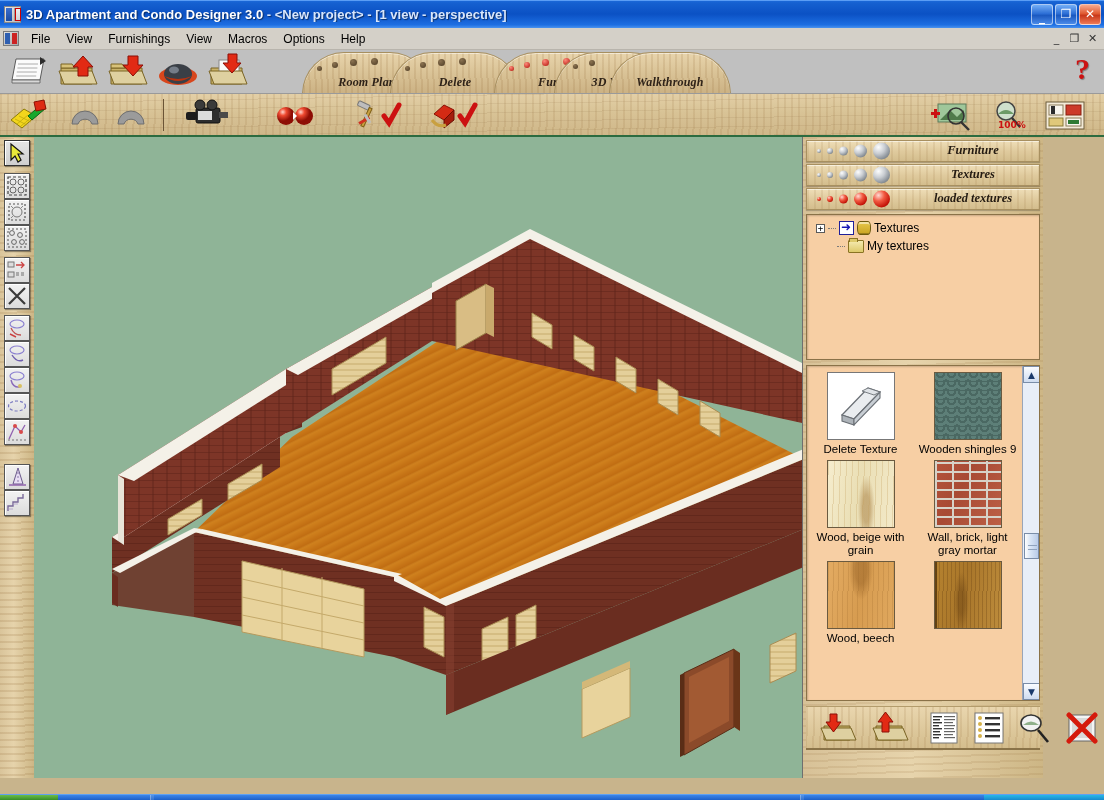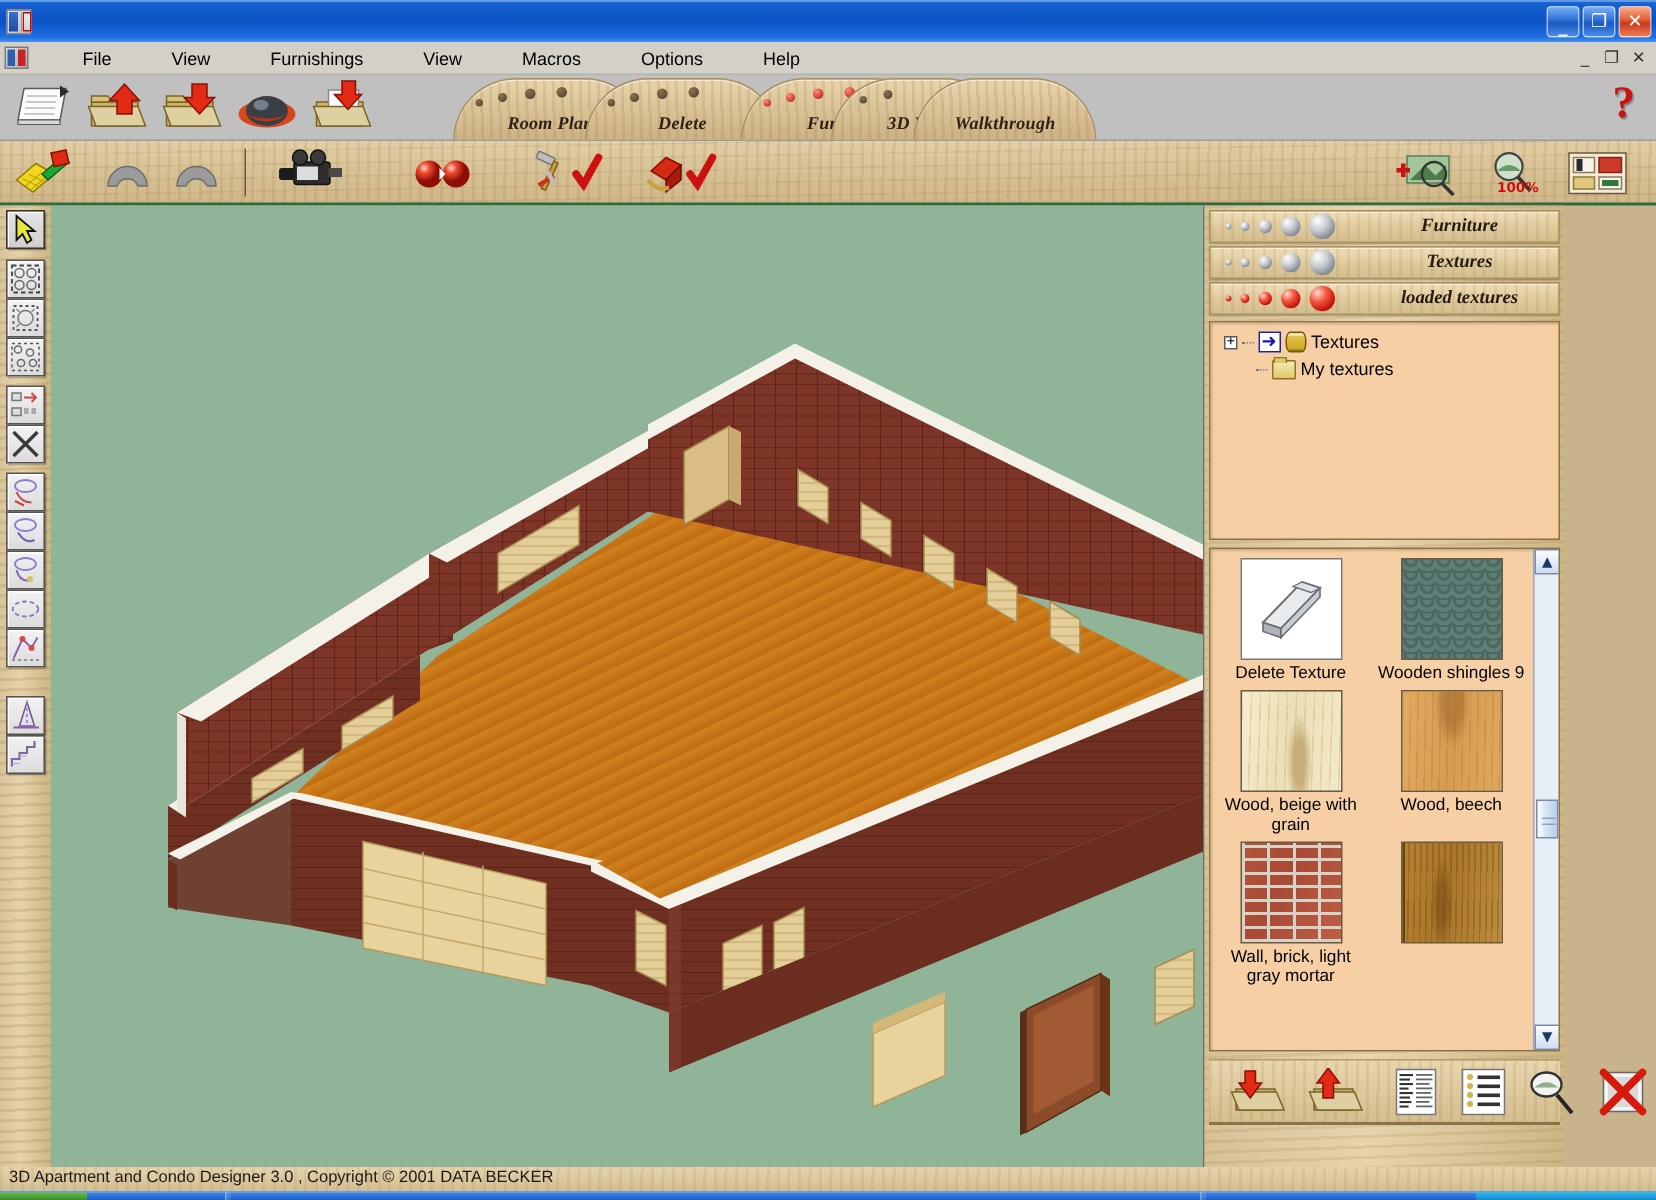--- a/index.html
+++ b/index.html
@@ -60,21 +60,21 @@
     border-bottom: 1px solid #b8b4ac;
   }
   .menu-appico {
     width: 16px; height: 15px; margin: 0 4px 0 3px; flex: none;
     background: linear-gradient(135deg,#e0e0e0,#a8a8a8);
     border: 1px solid #7a7a7a; position: relative;
   }
   .menu-appico::before { content:""; position:absolute; left:1px; top:1px; width:5px; height:11px; background:#2f5fb0; }
   .menu-appico::after { content:""; position:absolute; left:8px; top:1px; width:5px; height:11px; background:#cc2222; }
   .menu-item {
-    font-size: 12px; color: #000; padding: 2px 8px; cursor: pointer; margin-left: 24px;
+    font-size: 12px; color: #000; padding: 2px 8px; cursor: pointer;
   }
   .mdi-btns { position: absolute; right: 3px; top: 2px; display: flex; gap: 1px; }
   .mdibtn {
     width: 17px; height: 16px; font-size: 11px; color: #333;
     display: flex; align-items: center; justify-content: center;
     background: #d4d0c8; border: 1px solid transparent; cursor: pointer;
     font-family: "DejaVu Sans", sans-serif;
   }
 
   
@@ -294,20 +294,21 @@
     border-left: 1px solid rgba(255,255,255,.3);
   }
 </style>
 </head>
 <body>
 
 <div id="app">
 
   <div class="titlebar">
     <div class="title-ico"></div>
+    <div class="title-text"><span>3D Apartment and Condo Designer  3.0</span><span class="dim"> - &lt;New project&gt; - [1 view - perspective]</span></div>
     <div class="title-btns">
       <div class="tbtn min">
           <span class="glyph">_</span>
         </div>
       <div class="tbtn">
           <span class="glyph">❐</span>
         </div>
       <div class="tbtn close">
           <span class="glyph">✕</span>
         </div>
@@ -868,32 +869,32 @@
           <div class="thumb-cell">
             <span class="thumb-img" style="background:
                  repeating-linear-gradient(92deg, rgba(196,160,96,.30) 0 1px, rgba(255,255,255,0) 1px 6px),
                  radial-gradient(ellipse 12px 46px at 58% 72%, rgba(170,130,70,.55) 0 30%, rgba(255,255,255,0) 72%),
                  linear-gradient(100deg,#f6edce,#eadfb5 45%,#f3e9c8);"></span>
             <div class="thumb-lbl">Wood, beige with grain</div>
           </div>
 
           <div class="thumb-cell">
             <span class="thumb-img" style="background:
+                 repeating-linear-gradient(0deg, rgba(215,210,200,1) 0 2px, rgba(255,255,255,0) 2px 9px),
+                 repeating-linear-gradient(90deg, rgba(215,210,200,1) 0 2px, rgba(255,255,255,0) 2px 17px),
+                 linear-gradient(120deg,#b4543c,#a84a34 40%,#bd6046);"></span>
+            <div class="thumb-lbl">Wall, brick, light gray mortar</div>
+          </div>
+
+          <div class="thumb-cell">
+            <span class="thumb-img" style="background:
                  repeating-linear-gradient(91deg, rgba(150,100,40,.22) 0 1px, rgba(255,255,255,0) 1px 5px),
                  radial-gradient(ellipse 16px 40px at 50% 12%, rgba(140,88,30,.45) 0 35%, rgba(255,255,255,0) 75%),
                  linear-gradient(100deg,#e3ab62,#d79c50 50%,#e0a85e);"></span>
             <div class="thumb-lbl">Wood, beech</div>
-          </div>
-
-          <div class="thumb-cell">
-            <span class="thumb-img" style="background:
-                 repeating-linear-gradient(0deg, rgba(215,210,200,1) 0 2px, rgba(255,255,255,0) 2px 9px),
-                 repeating-linear-gradient(90deg, rgba(215,210,200,1) 0 2px, rgba(255,255,255,0) 2px 17px),
-                 linear-gradient(120deg,#b4543c,#a84a34 40%,#bd6046);"></span>
-            <div class="thumb-lbl">Wall, brick, light gray mortar</div>
           </div>
 
           <div class="thumb-cell">
             <span class="thumb-img" style="background:
                  repeating-linear-gradient(91deg, rgba(110,70,20,.35) 0 1px, rgba(255,255,255,0) 1px 4px),
                  linear-gradient(90deg, rgba(90,58,14,.9) 0 2px, rgba(255,255,255,0) 2px 23px),
                  radial-gradient(ellipse 10px 40px at 40% 60%, rgba(120,78,24,.6) 0 30%, rgba(255,255,255,0) 75%),
                  linear-gradient(100deg,#b5822f,#a9762a 45%,#bd8c3c);"></span>
           </div>
 
@@ -973,21 +974,20 @@
       <div class="rpb-ico" style="left:258px;width:36px;">
         <svg width="36" height="32" viewBox="0 0 36 32">
           <rect x="5" y="3" width="26" height="26" fill="#f4f4f4" stroke="#666"></rect>
           <rect x="8" y="6" width="20" height="20" fill="#d9d9d9"></rect>
           <path d="M5 3 L31 29 M31 3 L5 29" stroke="#d51a0c" stroke-width="5" stroke-linecap="round"></path>
         </svg>
       </div>
     </div>
   </div>
 
-  <div class="statusbar">3D Apartment and Condo Designer 3.0 , Copyright © 2001 DATA BECKER</div>
 
   <div class="taskbar">
     <div class="tb-start"></div>
     <div class="tb-seg" style="left:150px;width:4px;"></div>
     <div class="tb-seg" style="left:800px;width:4px;"></div>
     <div class="tb-tray"></div>
   </div>
 
 </div>
 

